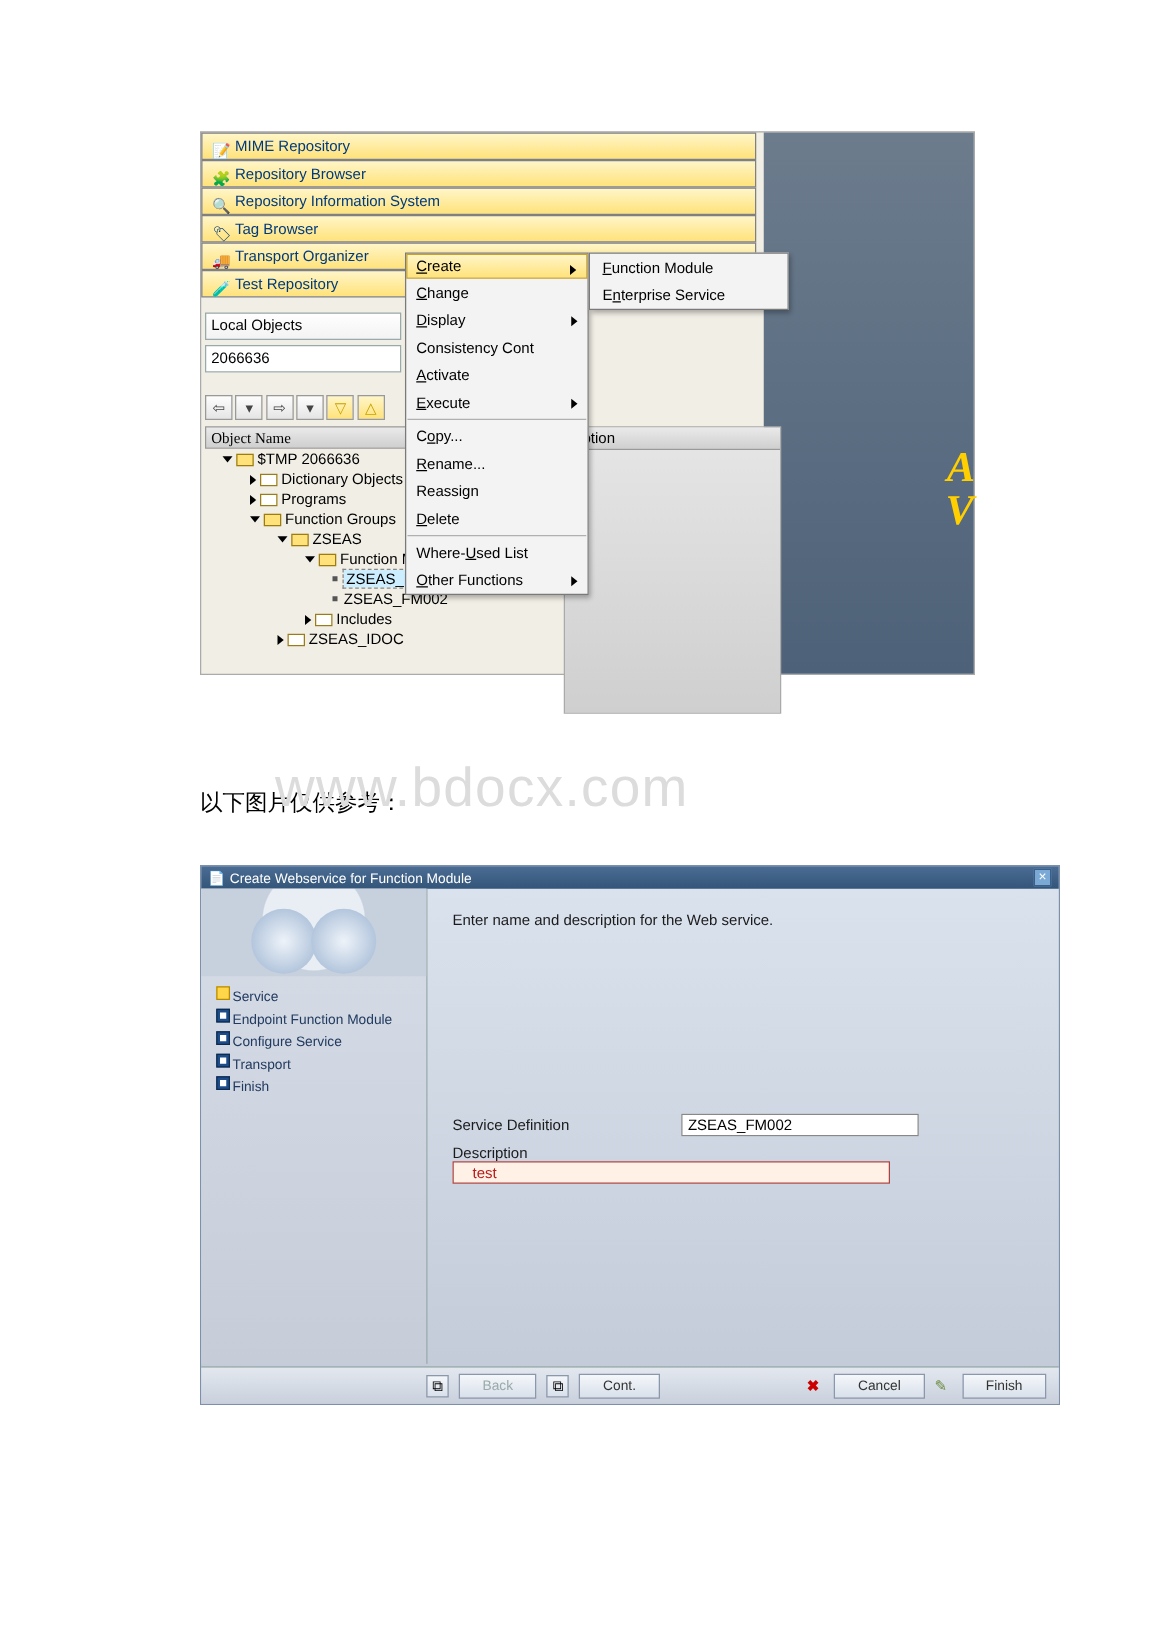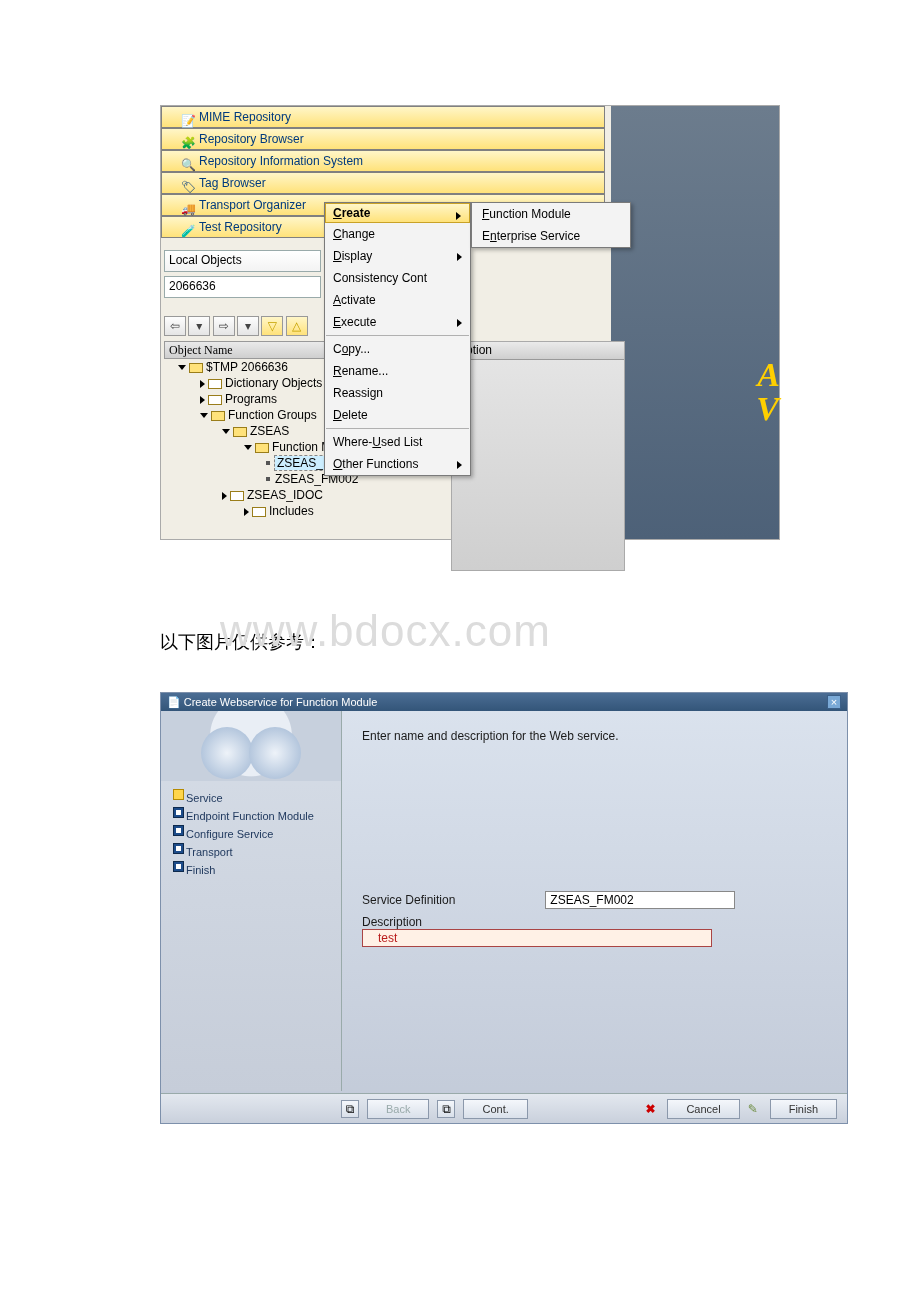--- a/index.html
+++ b/index.html
@@ -4,42 +4,42 @@
 <style>
   * { box-sizing: border-box; margin: 0; padding: 0; }
   body { font-family: Arial, sans-serif; font-size: 12px; background: #fff; width: 920px; position: relative; color: #000; }
   .page { padding: 105px 0 0 160px; width: 920px; }
 
   
   .fig1 { position: relative; width: 620px; height: 435px; background: #f1eee5; border: 1px solid #aaa; }
   .fig1-sidebar-strip { position: absolute; right: 0; top: 0; width: 168px; height: 100%; background: linear-gradient(#6c7c8d,#4d6178); }
   .az { position:absolute; top:250px; right:0; font-family: 'Times New Roman', serif; font-size: 34px; font-weight: bold; font-style: italic; color:#ffcf00; letter-spacing:-1px; }
   .vz { position:absolute; top:284px; right:0; font-family: 'Times New Roman', serif; font-size: 34px; font-weight: bold; font-style: italic; color:#ffcf00; }
-  .navbtn { position: absolute; left: 0; width: 444px; height: 22px; border: 1px solid #808080; background: linear-gradient(#fff6c8,#ffe27a); padding-left: 19px; color: #003a7d; line-height: 20px; cursor: pointer; }
+  .navbtn { position: absolute; left: 0; width: 444px; height: 22px; border: 1px solid #808080; background: linear-gradient(#fff6c8,#ffe27a); padding-left: 8px; color: #003a7d; line-height: 20px; cursor: pointer; }
   .navbtn .mini { display:inline-block; width:14px; height:14px; margin-right:4px; vertical-align:middle; }
   .underfield { position:absolute; left:3px; width:157px; height:22px; border:1px solid #9aa; background:#fff; padding:2px 4px; }
   .tbar { position:absolute; left:3px; top:210px; }
   .tbtn { display:inline-block; width:22px; height:20px; border:1px solid #999; background:linear-gradient(#fdfdfd,#e5e5e5); vertical-align:middle; text-align:center; line-height:18px; color:#444; margin-right:-1px; }
   .tree-hdr { position:absolute; left:3px; top:235px; width:300px; height:18px; background:linear-gradient(#eaeaea,#cfcfcf); border:1px solid #999; padding-left:4px; line-height:16px;font-family:Liberation Serif, serif; }
   .tree { position:absolute; left:3px; top:253px; width:460px; line-height:16px; }
   .tree .row { height:16px; white-space:nowrap; }
   .tree .i1 { padding-left:14px; } .tree .i2 { padding-left:36px; } .tree .i3 { padding-left:58px; } .tree .i4 { padding-left:80px; } .tree .i5 { padding-left:100px; }
   .tri { display:inline-block; width:0; height:0; border-top:4px solid transparent; border-bottom:4px solid transparent; border-left:5px solid #000; margin-right:3px; vertical-align:middle;}
   .trio { display:inline-block; width:0; height:0; border-left:4px solid transparent; border-right:4px solid transparent; border-top:5px solid #000; margin-right:3px; vertical-align:middle;}
   .fld { display:inline-block; width:14px; height:10px; background:#ffe27a; border:1px solid #9a7d1a; margin-right:3px; vertical-align:middle;}
   .flc { display:inline-block; width:14px; height:10px; background:#fff; border:1px solid #9a7d1a; margin-right:3px; vertical-align:middle;}
   .dot { display:inline-block; width:4px; height:4px; background:#555; margin:0 5px 2px 2px; vertical-align:middle;}
   .sel { background:#cceeff; outline:1px dashed #888; padding: 0 2px; }
   .rt-main { position:absolute; left:290px; top:235px; width:174px; height:230px; background: linear-gradient(#e6e6e6,#cfcfcf); border:1px solid #aaa; }
   .ctx { position:absolute; left:163px; top:96px; width:147px; background:#f3f3f3; border:1px solid #7a7a7a; box-shadow: 2px 2px 4px rgba(0,0,0,.3); }
   .ctx .item { height:22px; line-height:22px; padding:0 8px; cursor:pointer; position:relative; color:#000;}
   .ctx .item .ul { text-decoration:underline; }
   .ctx .item.sub::after { content:''; position:absolute; right:8px; top:8px; width:0; height:0; border-top:4px solid transparent; border-bottom:4px solid transparent; border-left:5px solid #000; }
   .ctx .sep { height:1px; background:#b0b0b0; margin:2px 1px; }
-  .ctx .hi { background:linear-gradient(#fff6c8,#ffe27a); border:1px solid #c9a227; height:20px; line-height:18px; padding:0 7px;font-weight:bold;}
+  .ctx .hi { background:linear-gradient(#fff6c8,#ffe27a); border:1px solid #c9a227; height:20px; line-height:18px; padding:0 7px;}
   .sub2 { position:absolute; left:310px; top:96px; width:160px; background:#f3f3f3; border:1px solid #7a7a7a; box-shadow: 2px 2px 4px rgba(0,0,0,.3); }
   .sub2 .item { height:22px; line-height:22px; padding:0 10px; cursor:pointer; }
   .sub2 .item .ul { text-decoration:underline; }
 
   
   .cap { margin: 90px 0 10px 0; font-size: 18px; font-family: 'SimSun','Songti SC',serif; position:relative;}
   .wm { position:absolute; left:60px; top:-24px; font-size:44px; font-family: Arial, sans-serif; color:#dcdcdc; letter-spacing:1px; font-weight:400; pointer-events:none;text-align:center; }
 
   
   .fig2 { position:relative; width:688px; height:432px; background:linear-gradient(#dbe3ee,#c2cad8); border:1px solid #7d90ab;margin-top:38px; }
@@ -105,22 +105,22 @@
 
     <div class="tree">
       <div class="row i1"><span class="trio"></span><span class="fld"></span><span>$TMP 2066636</span></div>
       <div class="row i2"><span class="tri"></span><span class="flc"></span><span>Dictionary Objects</span></div>
       <div class="row i2"><span class="tri"></span><span class="flc"></span><span>Programs</span></div>
       <div class="row i2"><span class="trio"></span><span class="fld"></span><span>Function Groups</span></div>
       <div class="row i3"><span class="trio"></span><span class="fld"></span><span>ZSEAS</span></div>
       <div class="row i4"><span class="trio"></span><span class="fld"></span><span>Function M</span></div>
       <div class="row i5"><span class="dot"></span><span class="sel">ZSEAS_FM001</span></div>
       <div class="row i5"><span class="dot"></span><span>ZSEAS_FM002</span></div>
+      <div class="row i4"><span class="tri"></span><span class="flc"></span><span>Includes</span></div>
       <div class="row i3"><span class="tri"></span><span class="flc"></span><span>ZSEAS_IDOC</span></div>
-      <div class="row i4"><span class="tri"></span><span class="flc"></span><span>Includes</span></div>
     </div>
 
     <div class="rt-main">
       <div style="height:18px;background:linear-gradient(#eaeaea,#cfcfcf);border-bottom:1px solid #999;padding-left:4px;line-height:16px;">tription</div>
     </div>
 
     <div class="ctx">
       <div class="item hi sub"><span class="ul">C</span><span>reate</span></div>
       <div class="item"><span class="ul">C</span><span>hange</span></div>
       <div class="item sub"><span class="ul">D</span><span>isplay</span></div>

